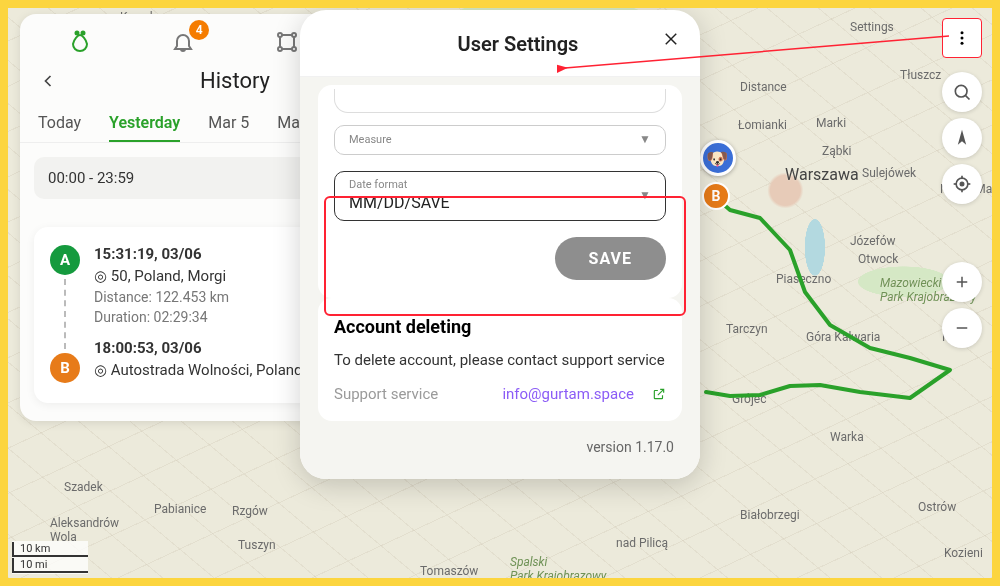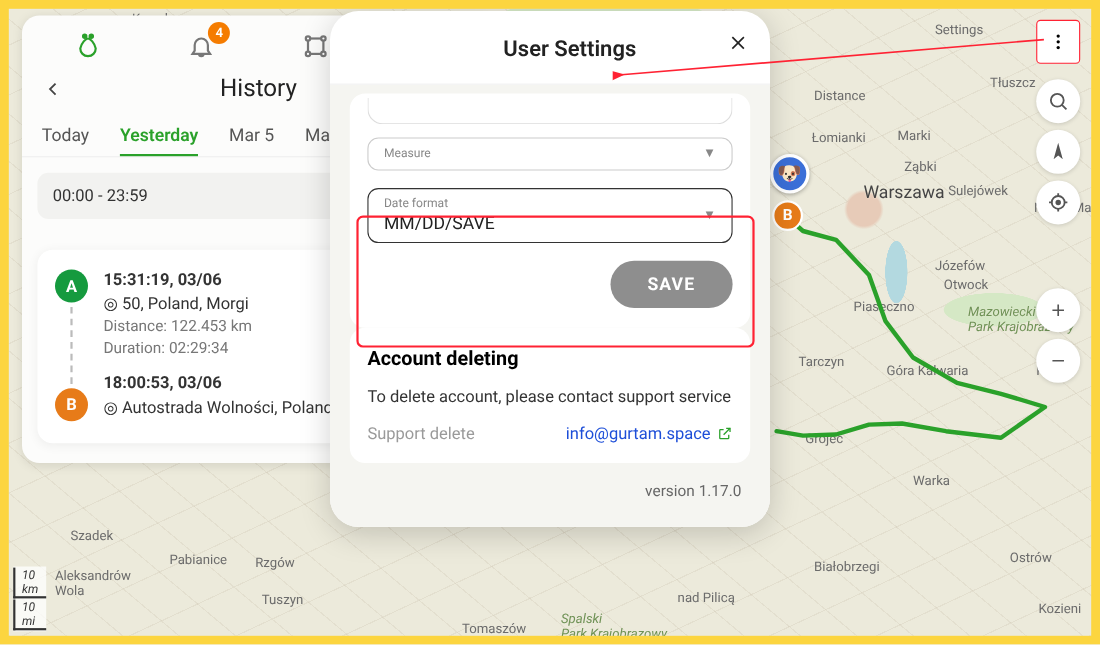--- a/index.html
+++ b/index.html
@@ -24,21 +24,21 @@
   .route { position:absolute; left:700px; top:160px; z-index:0; }
   .route svg { display:block; }
 
   
   .kebab-wrap { position:absolute; top:18px; right:18px; z-index:5; }
   .kebab-box { width:40px; height:40px; border:1.5px solid #f23; display:flex; align-items:center; justify-content:center; background:#fff; border-radius:4px; }
   .circ-btn { position:absolute; right:18px; width:40px; height:40px; background:#fff; border-radius:50%; box-shadow:0 1px 4px rgba(0,0,0,.15); display:flex; align-items:center; justify-content:center; z-index:5; color:#444; }
   .avatar-btn { position:absolute; left:700px; top:140px; width:36px; height:36px; border-radius:50%; background:#3b6fd8; border:3px solid #fff; box-shadow:0 1px 4px rgba(0,0,0,.3); z-index:1; display:flex; align-items:center; justify-content:center; font-size:18px; }
   .map-B { position:absolute; left:702px; top:182px; width:28px; height:28px; border-radius:50%; background:#e77b19; color:#fff; font-weight:700; display:flex; align-items:center; justify-content:center; z-index:1; border:2px solid #fff; font-size:14px; }
   .scale { position:absolute; left:12px; bottom:12px; font-size:11px; color:#333; background:rgba(255,255,255,.75); padding:1px 0; z-index:2; }
-  .scale div { padding:0 6px; border-left:2px solid #333; border-bottom:2px solid #333; width:30px;font-style:italic; }
+  .scale div { padding:0 6px; border-left:2px solid #333; border-bottom:2px solid #333; width:76px; }
   .scale div+div { margin-top:1px; }
 
   
   .sidebar { position:absolute; left:20px; top:14px; width:430px; background:#fcfcfb; border-radius:16px; box-shadow:0 2px 10px rgba(0,0,0,.1); z-index:3; }
   .side-icons { display:flex; justify-content:space-around; align-items:center; padding:16px 8px 10px; color:#7a7a7a; }
   .side-icons > div { position:relative; }
   .badge { position:absolute; top:-10px; right:-14px; background:#f57c00; color:#fff; border-radius:50%; font-size:12px; width:20px; height:20px; display:flex; align-items:center; justify-content:center; font-weight:600; }
   .side-head { display:flex; align-items:center; padding:4px 18px 12px; }
   .back-chev { font-size:20px; color:#555; }
   .side-title { flex:1; text-align:center; font-size:22px; font-weight:400; color:#222; }
@@ -70,21 +70,21 @@
   .field .flabel { font-size:11px; color:#888; position:relative; }
   .field-col { flex:1; }
   .field .fval { font-size:16px; color:#222; margin-top:2px; }
   .field.outlined { border:1.2px solid #333;gap:24px; }
   .caret { color:#888; font-size:12px; }
   .save-btn { display:block; margin-left:auto; background:#8e8e8e; color:#fff; font-weight:700; letter-spacing:1px; border:none; border-radius:22px; padding:12px 34px; font-size:16px; }
   .acct h3 { font-size:18px; font-weight:700; margin-bottom:14px; }
   .acct p { font-size:15px; color:#333; margin-bottom:16px; }
   .support-row { display:flex; justify-content:space-between; align-items:center; font-size:15px; }
   .support-row .lbl { color:#9a9a9a; }
-  .support-row a { color:#1d4ed8; text-decoration:none; display:flex; align-items:center; gap:6px;text-align:center; }
+  .support-row a { color:#8b5cf6; text-decoration:none; display:flex; align-items:center; gap:18px;text-align:center; }
   .version { text-align:right; font-size:14px; color:#666; margin-top:18px; padding-right:8px; }
 
   
   .hi-date { position:absolute; border:2px solid #f23; border-radius:6px; left:324px; top:196px; width:362px; height:120px; z-index:30; pointer-events:none; }
   .arrow-svg { position:absolute; left:557px; top:28px; z-index:30; pointer-events:none; }
 
   .icon-svg { display:block; }
 </style>
 </head>
 <body>
@@ -273,21 +273,21 @@
           <div class="fval">MM/DD/SAVE</div>
         </div>
         <span class="caret">▼</span>
       </div>
       <button class="save-btn">SAVE</button>
     </div>
     <div class="card acct">
       <h3>Account deleting</h3>
       <p>To delete account, please contact support service</p>
       <div class="support-row">
-        <span class="lbl">Support delete</span>
+        <span class="lbl">Support service</span>
         <a href="#">
           <span>info@gurtam.space</span>
           <svg class="icon-svg" width="14" height="14" viewBox="0 0 24 24" fill="none" stroke="#2aa12a" stroke-width="2">
               <path d="M14 4h6v6"></path>
               <path d="M20 4L10 14"></path>
               <path d="M18 14v5a1 1 0 01-1 1H5a1 1 0 01-1-1V7a1 1 0 011-1h5"></path>
             </svg>
         </a>
       </div>
     </div>

